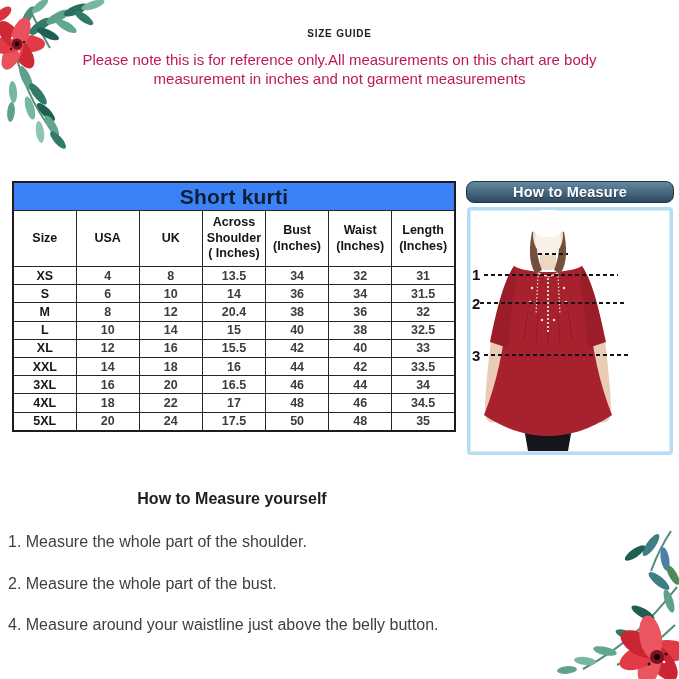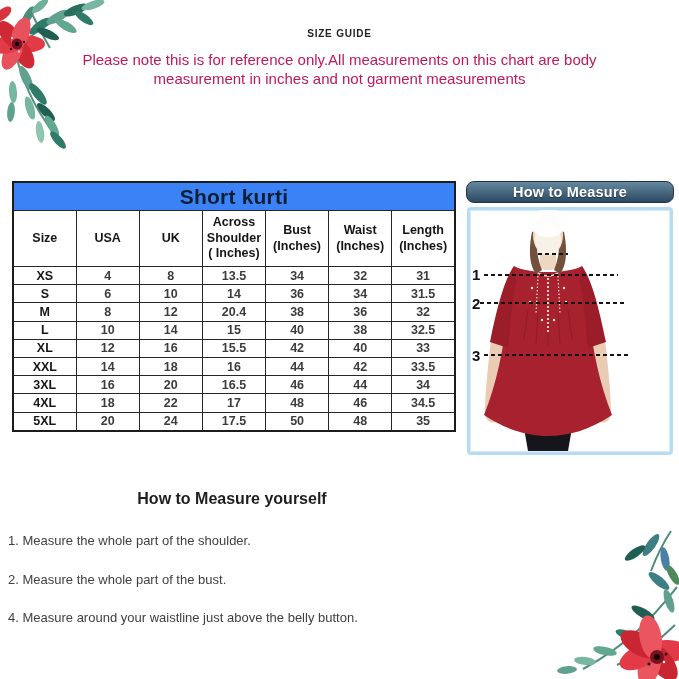--- a/index.html
+++ b/index.html
@@ -47,21 +47,21 @@
     background:#ffffff;border:3px solid #b5dcf2;border-radius:4px;
     box-shadow:0 0 0 1px #d8ecf8 inset;
   }
   .measure-panel svg{position:absolute;left:0;top:0;}
   
   .instructions-heading{
     position:absolute;top:490px;left:0;width:464px;text-align:center;
     font-size:16px;font-weight:bold;color:#1e1e1e;
   }
   .instructions-list{position:absolute;top:533px;left:8px;width:470px;}
-  .instructions-list p{margin:0 0 23.5px 0;font-size:13px;color:#3f3f3f;}
+  .instructions-list p{margin:0 0 23.5px 0;font-size:16px;color:#3f3f3f;}
   
   .floral-top-left{position:absolute;left:0;top:0;}
   .floral-bottom-right{position:absolute;right:0;bottom:0;}
 </style>
 </head>
 <body>
 
 <div class="page">
 
   <svg class="floral-top-left" width="106" height="166" viewBox="0 0 106 166">

